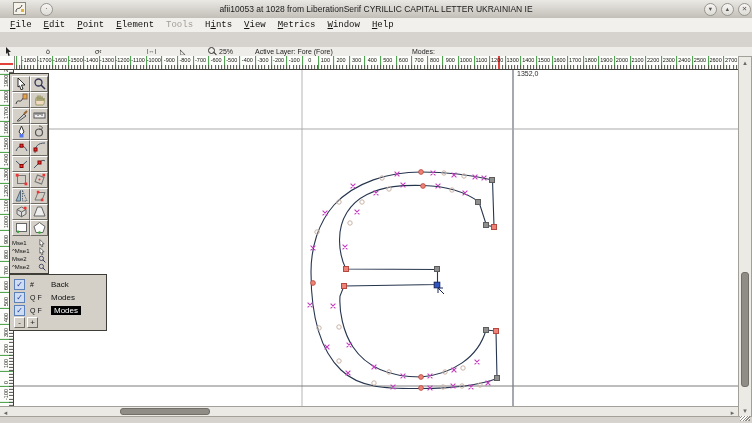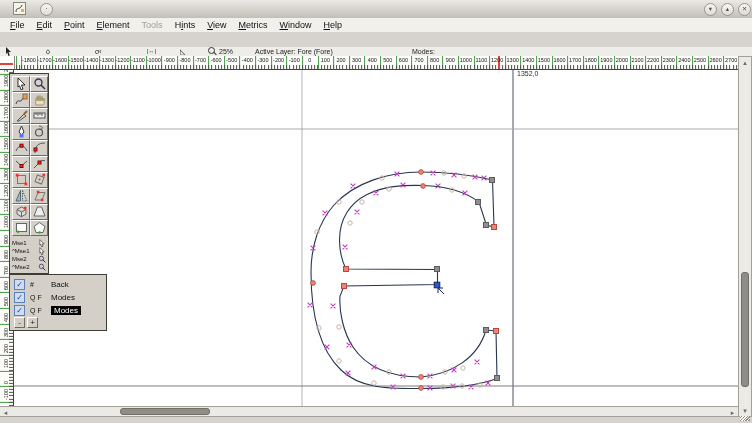--- a/index.html
+++ b/index.html
@@ -10,21 +10,21 @@
             background:linear-gradient(#ebe9e5,#c2bfb8);border-bottom:1px solid #8e8b84;}
   .title{position:absolute;left:70px;right:70px;top:4px;text-align:center;font-size:8.5px;color:#1c1c1c;
          white-space:nowrap;overflow:hidden;}
   .tb-btn{position:absolute;top:3px;width:11px;height:11px;border-radius:50%;
           background:linear-gradient(#f7f6f4,#dedbd5);border:1px solid #98958e;
           font-size:6.5px;line-height:10px;text-align:center;color:#55534e;box-sizing:content-box;}
   .appicon{position:absolute;left:13px;top:2px;}
   
   .menubar{position:absolute;left:0;top:18px;width:752px;height:14px;background:#f2f0ec;
            display:flex;align-items:center;padding-left:4px;box-sizing:border-box;}
-  .menu-item{font-size:9px;color:#111;padding:0 6px;white-space:nowrap;}
+  .menu-item{font-size:9px;color:#111;padding:0 6px;white-space:nowrap;font-family:Liberation Mono, monospace;}
   .menu-item.disabled{color:#a09d95;text-align:right;}
   
   .glyphbar{position:absolute;left:0;top:32px;width:752px;height:15px;background:#f2f0ec;}
   .glyphname{position:absolute;left:4px;top:0;width:243px;height:13px;border:1px solid #7c7a74;
              font:9px "DejaVu Sans Mono",monospace;padding:0 3px;background:#fff;box-sizing:border-box;}
   .dropbtn{position:absolute;left:251px;top:0;width:14px;height:14px;background:#e9e7e2;
            border:1px solid #8a8880;border-radius:2px;font-size:7px;line-height:12px;text-align:center;color:#444;box-sizing:border-box;}
   
   .infobar{position:absolute;left:0;top:47px;width:752px;height:9px;background:#efede9;font-size:7px;color:#222;}
   .infobar span{position:absolute;top:0;white-space:nowrap;line-height:9px;}
@@ -93,20 +93,21 @@
 
 <div class="win">
 
   <div class="titlebar">
     <svg class="appicon" width="13" height="13">
       <rect x="0.5" y="0.5" width="12" height="12" fill="#f5f2ea" stroke="#8a877f"></rect>
       <path d="M3 10 C3 4 7 9 9 3" stroke="#444" fill="none"></path>
       <rect x="8" y="7" width="3" height="3" fill="#e0b53d"></rect>
     </svg>
     <div class="tb-btn" style="left:40px">·</div>
+    <div class="title">afii10053 at 1028 from LiberationSerif CYRILLIC CAPITAL LETTER UKRAINIAN IE</div>
     <div class="tb-btn" style="left:704px">▾</div>
     <div class="tb-btn" style="left:721px">▴</div>
     <div class="tb-btn" style="left:738px">✕</div>
   </div>
 
   <div class="menubar" id="menubar">
       <div class="menu-item"><u>F</u>ile</div>
       <div class="menu-item"><u>E</u>dit</div>
       <div class="menu-item"><u>P</u>oint</div>
       <div class="menu-item"><u>E</u>lement</div>

